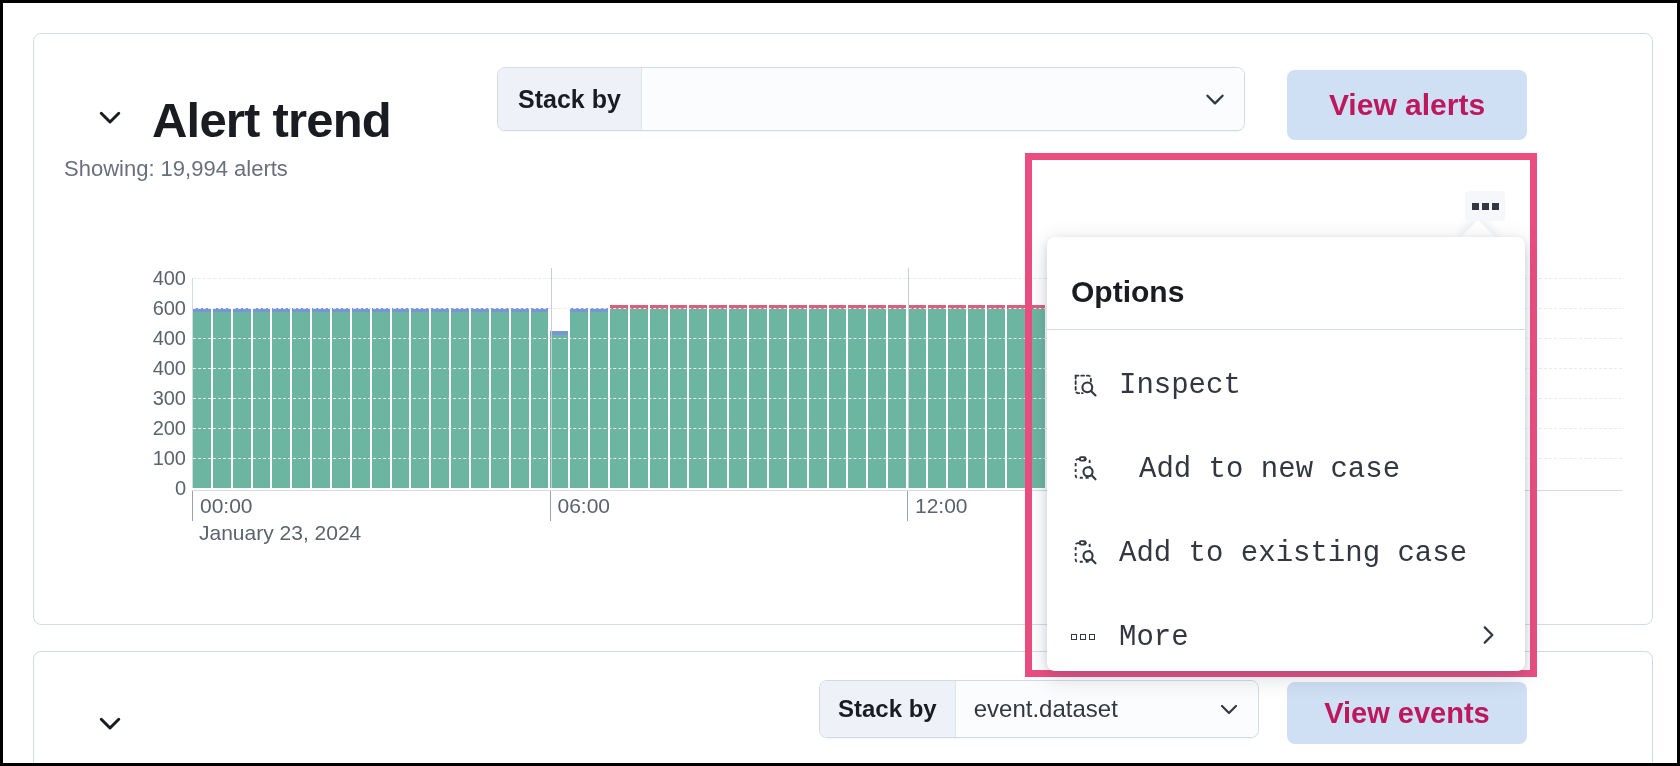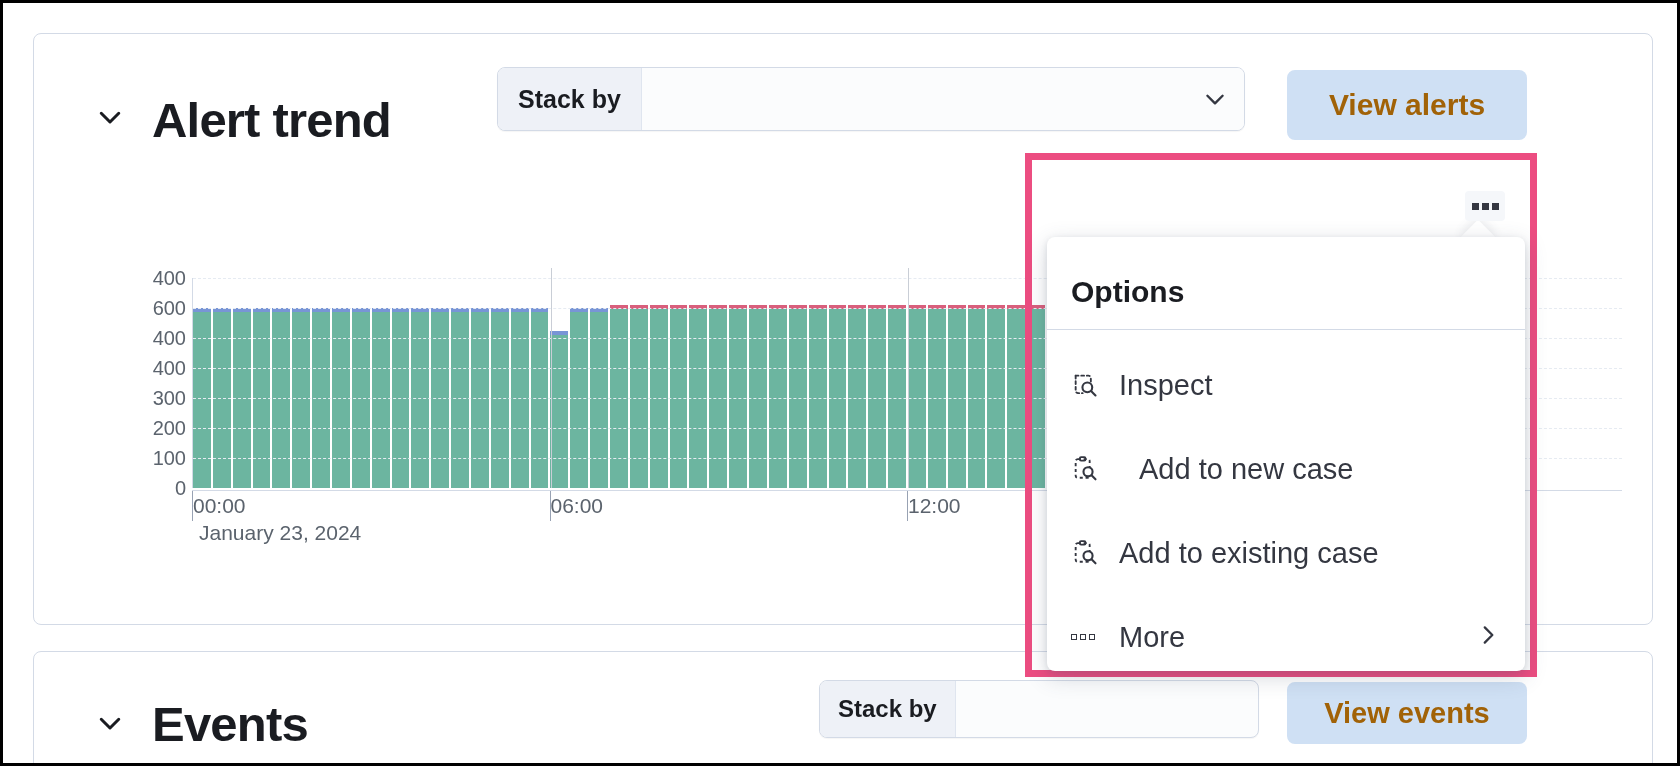--- a/index.html
+++ b/index.html
@@ -98,21 +98,21 @@
     width: 26px; height: 26px;
     display: flex; align-items: center; justify-content: center;
   }
 
   
   .primary-btn {
     position: absolute;
     display: flex; align-items: center; justify-content: center;
     background: #cfe0f4;
     border-radius: 8px;
-    color: #a16207;
+    color: #be185d;
     font-weight: 700;
     white-space: nowrap;
     cursor: pointer;
   }
   #view-alerts-btn {
     left: 1253px; top: 36px; width: 240px; height: 70px;
     font-size: 30px;
   }
 
   
@@ -173,21 +173,21 @@
 
   .x-axis {
     position: absolute;
     left: 130px; right: 0; top: 270px;
     height: 60px;
     border-top: 1px solid #d3dae6;
   }
   .x-tick {
     position: absolute;
     top: 0;
-    padding-left: 0;
+    padding-left: 7px;
     border-left: 1px solid #98a2b3;
     height: 30px;
     font-size: 21px;
     color: #5b636d;
     white-space: nowrap;
     line-height: 30px;
   }
   .x-date {
     position: absolute;
     left: 7px; top: 30px;
@@ -257,20 +257,21 @@
     background: #d3dae6;
   }
   .menu-item {
     position: absolute;
     left: 0; right: 0;
     height: 60px;
     display: flex;
     align-items: center;
     padding: 0 24px;
     cursor: pointer;
+    font-family: Liberation Mono, monospace;
   }
   .menu-item .mi-icon {
     width: 34px;
     display: flex; align-items: center; justify-content: flex-start;
     flex: none;
   }
   .menu-item .mi-label {
     margin-left: 14px;
     font-size: 29px;
     color: #343741;
@@ -332,20 +333,21 @@
             <svg width="26" height="26" viewBox="0 0 24 24" fill="none" aria-hidden="true">
               <path d="M5 9l7 7 7-7" stroke="#343741" stroke-width="2.2" stroke-linecap="round" stroke-linejoin="round"></path>
             </svg>
           </span>
         </div>
       </div>
 
       <div class="primary-btn" id="view-alerts-btn">View alerts</div>
     </div>
 
+    <div class="showing-text" style="left:30px; top:122px;">Showing: 19,994 alerts</div>
 
     <div id="chart-area">
       <div class="y-axis" id="yaxis">
           <div class="y-tick" style="top: 0px;">400</div>
           <div class="y-tick" style="top: 30px;">600</div>
           <div class="y-tick" style="top: 60px;">400</div>
           <div class="y-tick" style="top: 90px;">400</div>
           <div class="y-tick" style="top: 120px;">300</div>
           <div class="y-tick" style="top: 150px;">200</div>
           <div class="y-tick" style="top: 180px;">100</div>
@@ -570,24 +572,31 @@
         </div>
     </div>
   </div>
 
   <div class="panel" id="events-panel">
     <div id="events-arrow">
       <svg width="30" height="30" viewBox="0 0 24 24" fill="none" aria-hidden="true">
         <path d="M5 9l7 7 7-7" stroke="#1a1c21" stroke-width="2.4" stroke-linecap="round" stroke-linejoin="round"></path>
       </svg>
     </div>
-    <div id="events-title">Events</div>
 
     <div class="stackby-group" id="events-stackby">
       <div class="stackby-label">Stack by</div>
+      <div class="stackby-value-wrap">
+        <span class="stackby-value">event.dataset</span>
+        <span class="stackby-caret">
+          <svg width="24" height="24" viewBox="0 0 24 24" fill="none" aria-hidden="true">
+            <path d="M5 9l7 7 7-7" stroke="#343741" stroke-width="2.2" stroke-linecap="round" stroke-linejoin="round"></path>
+          </svg>
+        </span>
+      </div>
     </div>
 
     <div class="primary-btn" id="view-events-btn">View events</div>
   </div>
 
   <div id="context-menu-btn">
     <i></i>
     <i></i>
     <i></i>
   </div>

